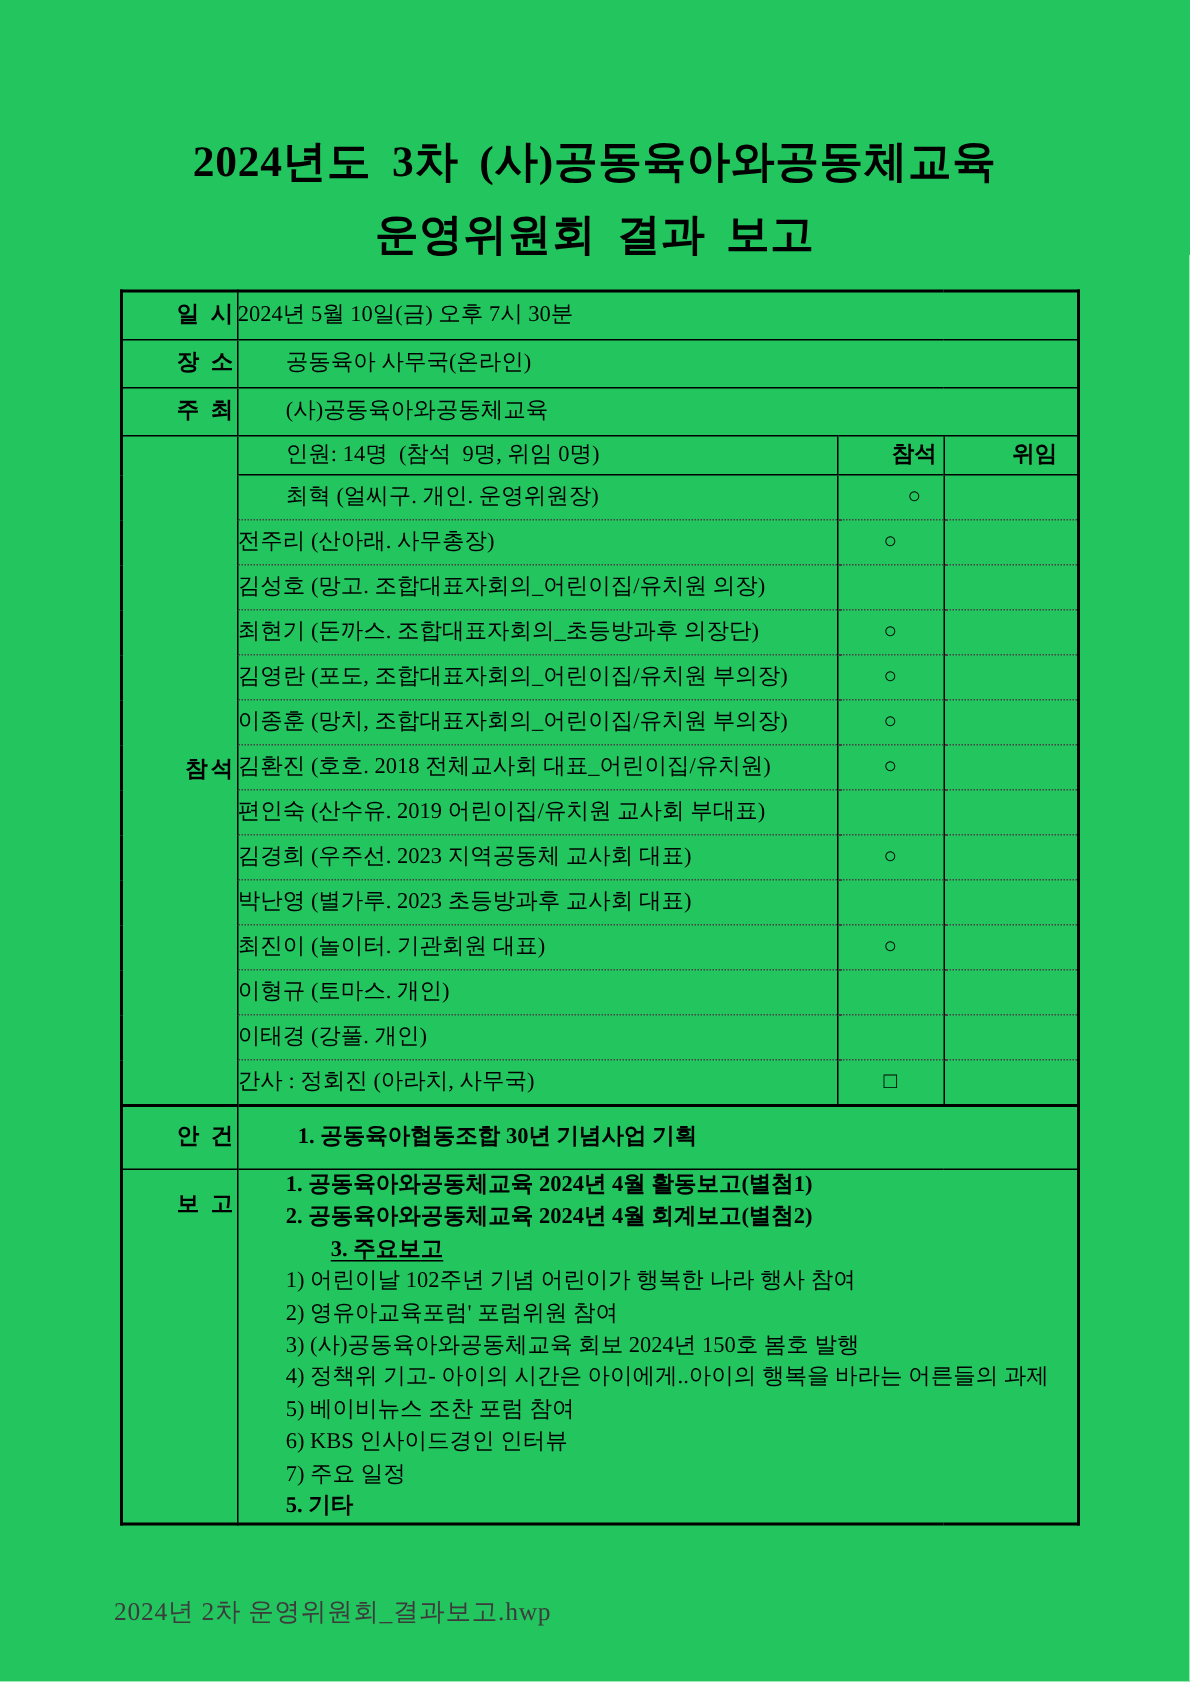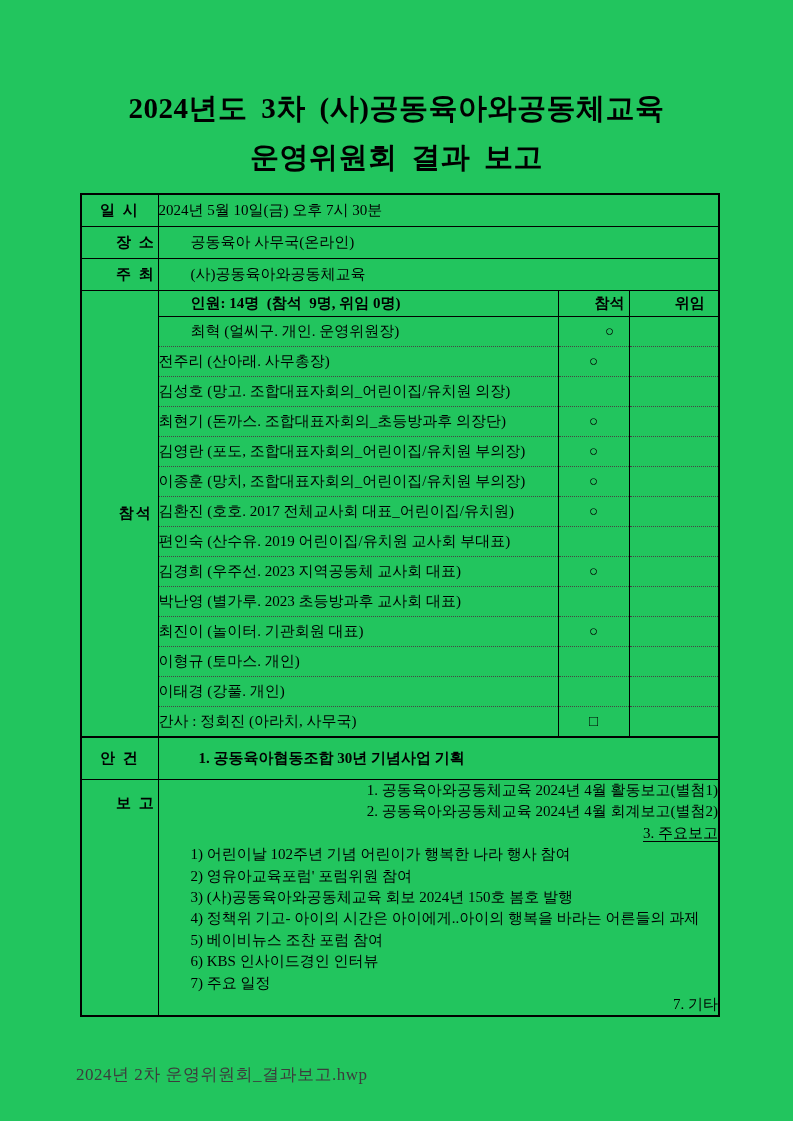--- a/index.html
+++ b/index.html
@@ -18,39 +18,39 @@
     position:absolute;left:80px;top:193px;width:638px;
     border-collapse:collapse;table-layout:fixed;
     border:2px solid #000;
   }
   table.main td{
     border-left:1px solid #000;
     vertical-align:middle;font-size:15px;line-height:1.25;
     padding:0;overflow:hidden;
   }
   td.lab{
-    text-align:center;font-weight:bold;font-size:16px;letter-spacing:2px;
+    text-align:right;font-weight:bold;font-size:16px;letter-spacing:2px;
     padding:0;
   }
   td.val,td.pname{padding-left:18px;}
-  td.sum{padding-left:18px;font-weight:bold;white-space:pre-wrap;}
+  td.sum{padding-left:18px;font-weight:normal;white-space:pre-wrap;}
   td.colhead{text-align:center;font-weight:bold;padding:0;}
   td.mark{text-align:center;font-size:17px;padding:0;}
   tr.h31 td{height:31px;}
   tr.h25 td{height:25px;}
   tr.h29 td{height:29px;}
   tr.agenda-row td{height:41px;}
   tr.solid-top td{border-top:1px solid #000;padding-left:32px;}
   tr.dot td{border-top:1px dotted #444;}
   tr.thick-top td{border-top:2px solid #000;}
   td.report-cell{
     vertical-align:top;padding:8px 8px 6px 18px;height:233px;
   }
   .rline{font-size:15px;line-height:21.4px;}
-  .rline.bold{font-weight:normal;text-align:right;}
+  .rline.bold{font-weight:bold;}
   .rline.u{text-decoration:underline;text-underline-offset:3px;margin-left:30px;}
   .agenda-item{font-weight:bold;font-size:15px;padding-left:40px;}
   
   .footer{
     position:absolute;left:76px;top:1063px;
     font-size:17px;color:#3c3c3c;letter-spacing:0.5px;
   }
 </style>
 </head>
 <body>
@@ -115,21 +115,21 @@
       <td class="pname">김영란 (포도, 조합대표자회의_어린이집/유치원 부의장)</td>
       <td class="mark">○</td>
       <td class="mark"></td>
     </tr>
     <tr class="h29 dot">
       <td class="pname">이종훈 (망치, 조합대표자회의_어린이집/유치원 부의장)</td>
       <td class="mark">○</td>
       <td class="mark"></td>
     </tr>
     <tr class="h29 dot">
-      <td class="pname">김환진 (호호. 2017 전체교사회 대표_어린이집/유치원)</td>
+      <td class="pname">김환진 (호호. 2018 전체교사회 대표_어린이집/유치원)</td>
       <td class="mark">○</td>
       <td class="mark"></td>
     </tr>
     <tr class="h29 dot">
       <td class="pname">편인숙 (산수유. 2019 어린이집/유치원 교사회 부대표)</td>
       <td class="mark"></td>
       <td class="mark"></td>
     </tr>
     <tr class="h29 dot">
       <td class="pname">김경희 (우주선. 2023 지역공동체 교사회 대표)</td>
@@ -175,21 +175,21 @@
         <div class="rline bold">1. 공동육아와공동체교육 2024년 4월 활동보고(별첨1)</div>
         <div class="rline bold">2. 공동육아와공동체교육 2024년 4월 회계보고(별첨2)</div>
         <div class="rline bold u">3. 주요보고</div>
         <div class="rline">1) 어린이날 102주년 기념 어린이가 행복한 나라 행사 참여</div>
         <div class="rline">2) 영유아교육포럼' 포럼위원 참여</div>
         <div class="rline">3) (사)공동육아와공동체교육 회보 2024년 150호 봄호 발행</div>
         <div class="rline">4) 정책위 기고- 아이의 시간은 아이에게..아이의 행복을 바라는 어른들의 과제</div>
         <div class="rline">5) 베이비뉴스 조찬 포럼 참여</div>
         <div class="rline">6) KBS 인사이드경인 인터뷰</div>
         <div class="rline">7) 주요 일정</div>
-        <div class="rline bold">7. 기타</div>
+        <div class="rline bold">5. 기타</div>
       </td>
     </tr>
   </tbody>
     </table>
 
   <div class="footer">2024년 2차 운영위원회_결과보고.hwp</div>
 
 </div>
 
 </body></html>

